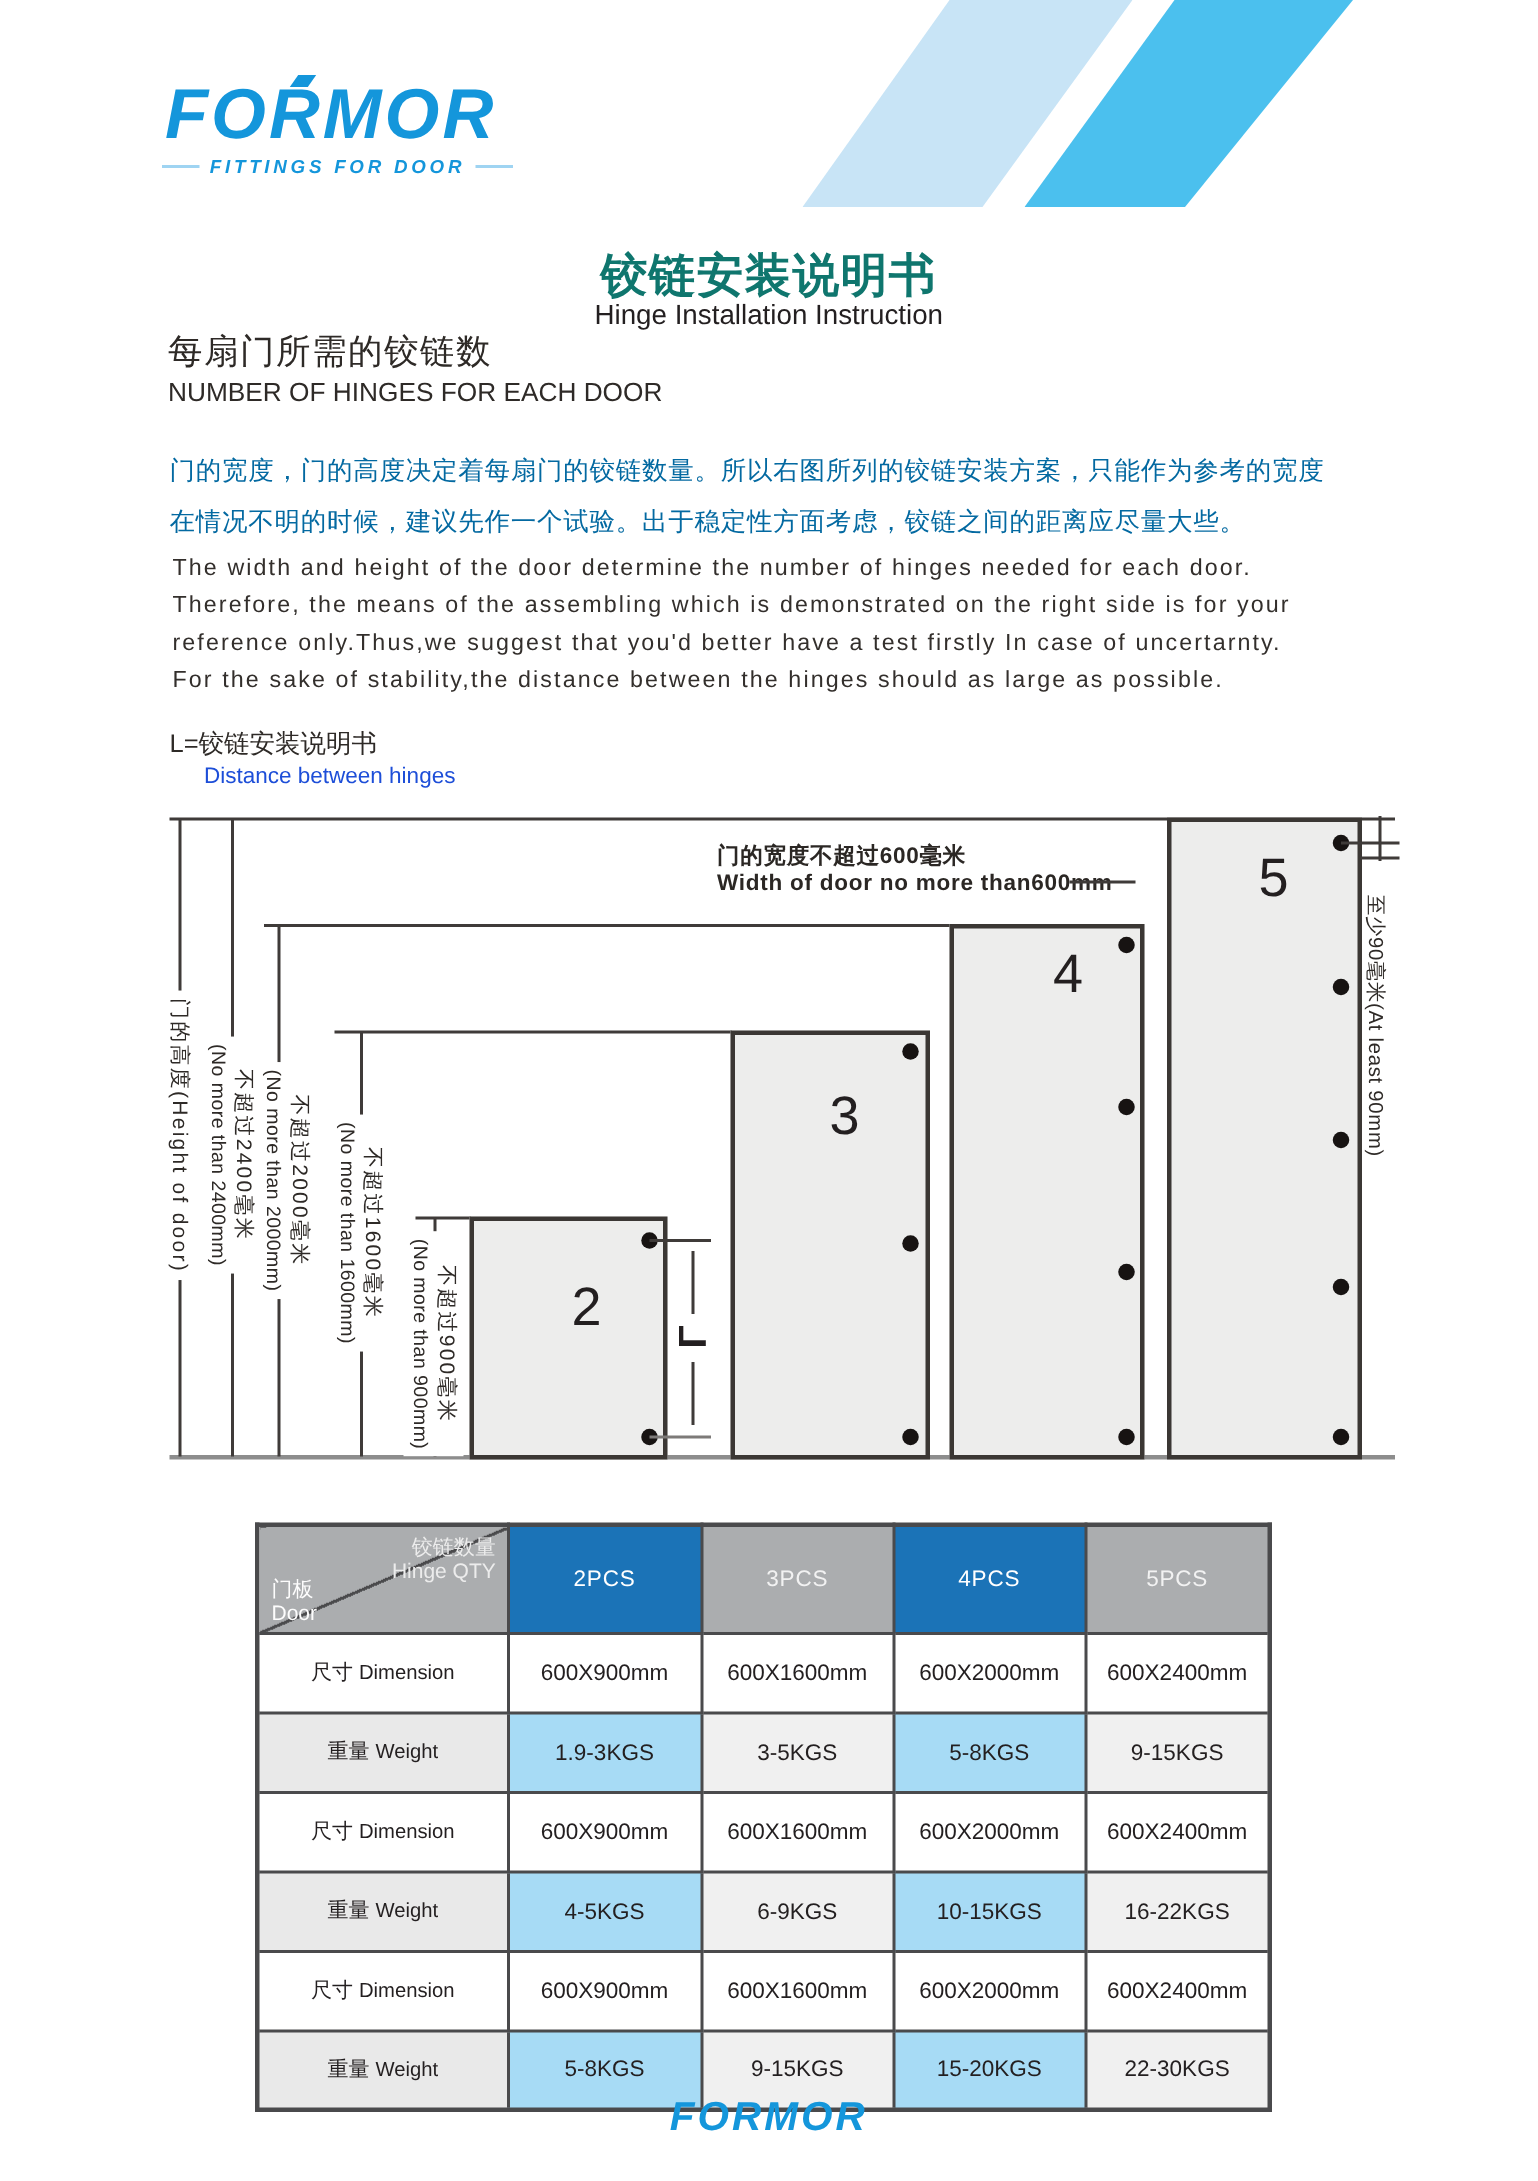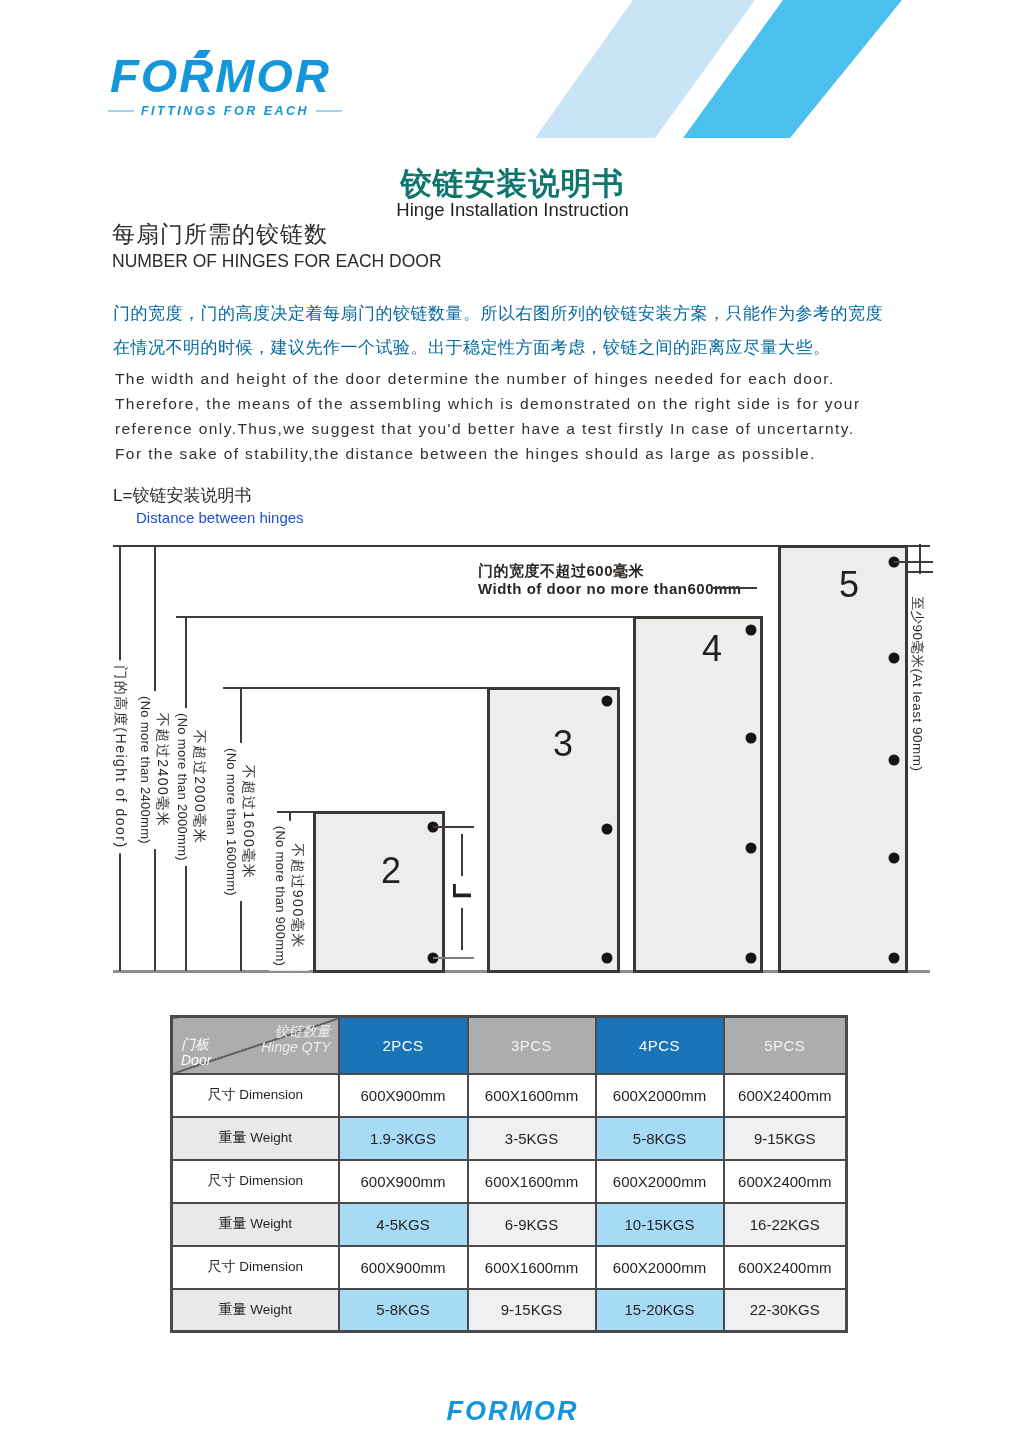--- a/index.html
+++ b/index.html
@@ -52,24 +52,24 @@
   .vlabel .en { font-size:13px; letter-spacing:0.3px; }
   .width-note { position:absolute; left:478px; top:562px; font-weight:bold; color:#2b2724;
                 line-height:18px; font-size:15px; letter-spacing:0.5px; }
   .l-glyph { position:absolute; left:461px; top:891px; transform:translate(-50%,-50%) rotate(90deg) scaleX(-1);
              font-size:26px; font-weight:bold; color:#231f20; }
 
   
   .spec-table { position:absolute; left:170px; top:1015px; border-collapse:collapse;
                 table-layout:fixed; width:675px; border:3px solid #4a4a4c; }
   .spec-table td { border:2px solid #4a4a4c; text-align:center; vertical-align:middle;
-                   font-size:15px; color:#231f20; height:43px; background:#fff; }
-  .spec-table td.corner { position:relative; height:57px; background:
+                   font-size:15px; color:#231f20; height:53px; background:#fff; }
+  .spec-table td.corner { position:relative; height:72px; background:
       linear-gradient(to bottom right, rgba(0,0,0,0) 49.3%, #4a4a4c 49.3%, #4a4a4c 50.9%, rgba(0,0,0,0) 50.9%),
-      #abadaf; font-style: italic; }
+      #abadaf; }
   .corner-qty { position:absolute; top:5px; right:7px; text-align:right; color:#ececec;
                 font-size:14px; line-height:16px; }
   .corner-door { position:absolute; bottom:5px; left:8px; text-align:left; color:#fdfdfd;
                  font-size:14px; line-height:16px; }
   .spec-table td.h-blue { background:#1b73b7; color:#fff; letter-spacing:0.5px; }
   .spec-table td.h-gray { background:#abadaf; color:#f2f2f2; letter-spacing:0.5px; }
   .spec-table td.lbl { font-size:14px; }
   .spec-table td.lbl .en { font-size:13.5px; }
   .spec-table td.lbl-gray { background:#e9e9e9; }
   .spec-table td.w-blue { background:#a7dbf5; }
@@ -81,21 +81,21 @@
 </style>
 </head>
 <body>
 
 <div class="page">
 
   <div class="logo-word">FORMOR</div>
   <div class="logo-accent"></div>
   <div class="logo-tagline-row">
     <span class="tag-rule"></span>
-    <span class="logo-tagline">FITTINGS FOR EACH</span>
+    <span class="logo-tagline">FITTINGS FOR DOOR</span>
     <span class="tag-rule"></span>
   </div>
   <div class="stripes">
     <div class="stripe light"></div>
     <div class="stripe dark"></div>
   </div>
 
   <div class="title-zh">铰链安装说明书</div>
   <div class="title-en">Hinge Installation Instruction</div>
   <div class="section-zh">每扇门所需的铰链数</div>

